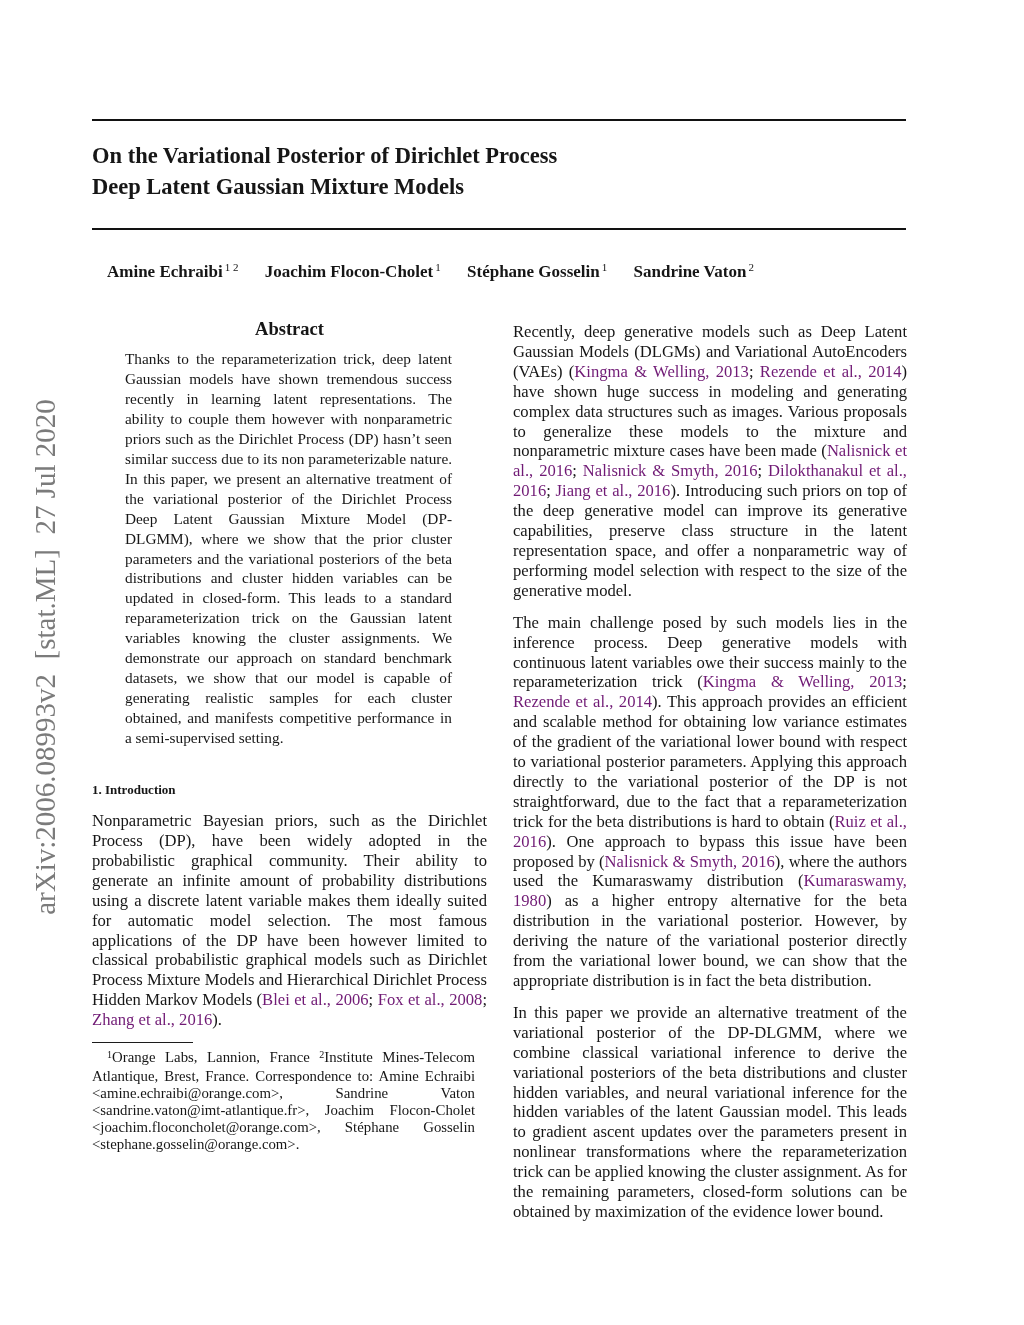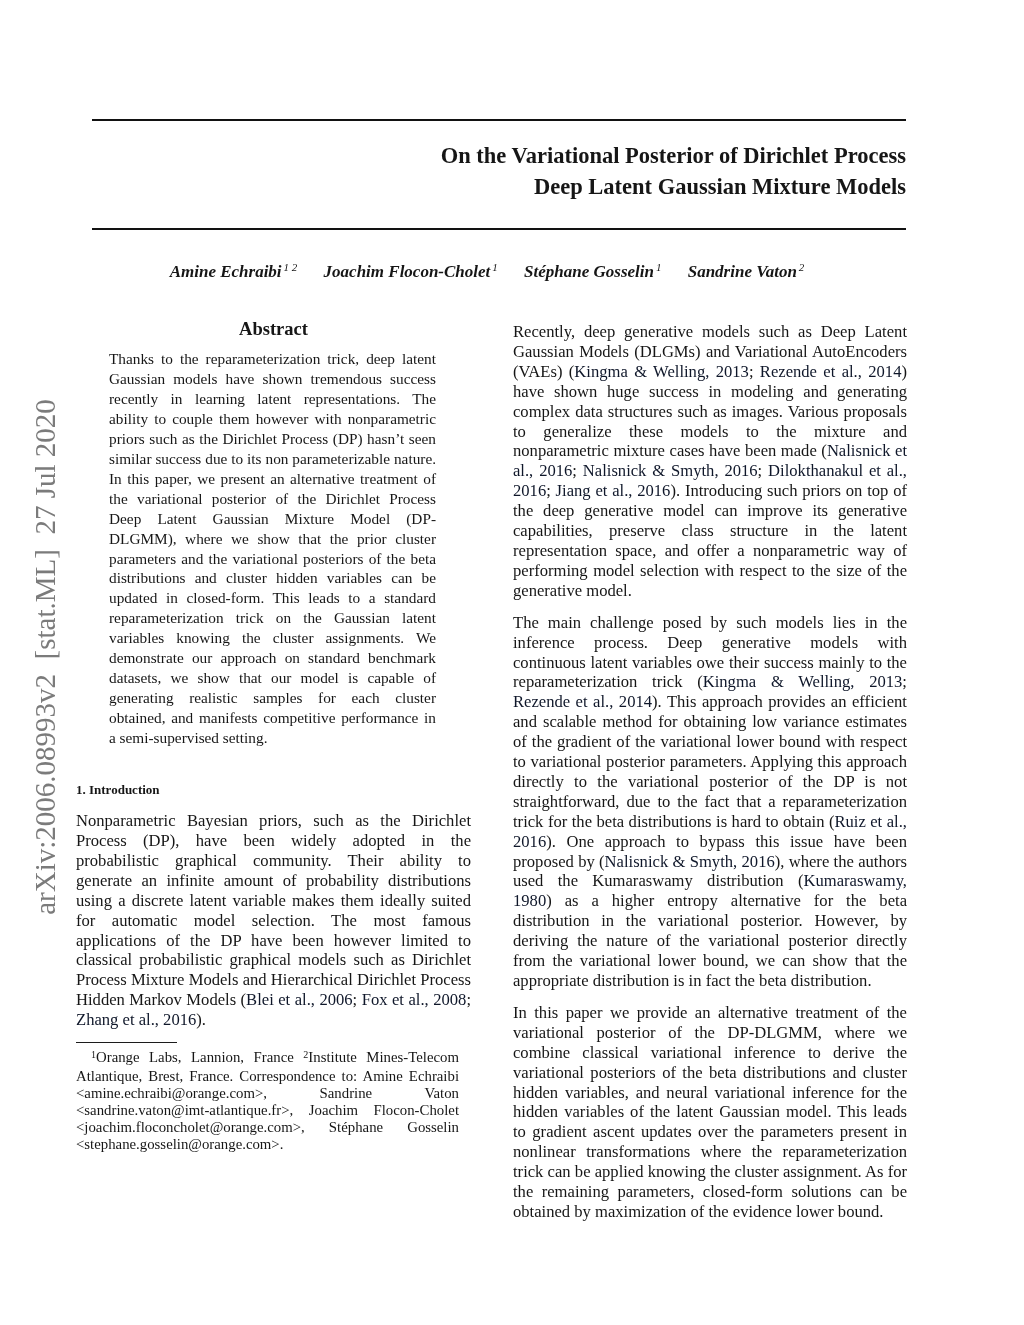--- a/index.html
+++ b/index.html
@@ -30,46 +30,44 @@
   .rule-mid {
     position: absolute;
     left: 92px; top: 228px;
     width: 814px; height: 2.2px;
     background: #121212;
   }
   .title-block {
     position: absolute;
     left: 92px; top: 140px;
     width: 814px;
-    text-align: right;
+    text-align: left;
     font-size: 22.5px;
     font-weight: bold;
     line-height: 31px;
   }
   .authors {
     position: absolute;
-    left: 80px; top: 262px;
+    left: 96px; top: 262px;
     width: 814px;
-    text-align: center;
     font-size: 17px;
     font-weight: bold;
-    font-style: italic;
   }
   .author { margin: 0 11px; white-space: nowrap; }
   .author-sup {
     font-weight: normal;
     font-size: 11px;
     position: relative;
     top: -6px;
     margin-left: 2px;
     white-space: pre;
   }
   .col-left {
     position: absolute;
-    left: 76px; top: 319px;
+    left: 92px; top: 319px;
     width: 395px;
   }
   .col-right {
     position: absolute;
     left: 513px; top: 322px;
     width: 394px;
   }
   .abstract-heading {
     text-align: center;
     font-size: 18.5px;
@@ -101,21 +99,21 @@
     text-align: justify;
     overflow-wrap: break-word;
   }
   .footnote-rule {
     width: 101px; height: 1.3px;
     background: #1c1c1c;
     margin: 0 0 6px 0;
   }
   .footnote p { margin: 0 12px 16px 0; }
   .footnote p.affiliation { text-indent: 15px; }
-  .seg-link { color: #0f172a; }
+  .seg-link { color: #701a75; }
   .seg-italic { font-style: italic; }
   .seg-sup {
     font-size: 68%;
     position: relative;
     top: -0.45em;
   }
 </style>
 </head>
 <body>
 

